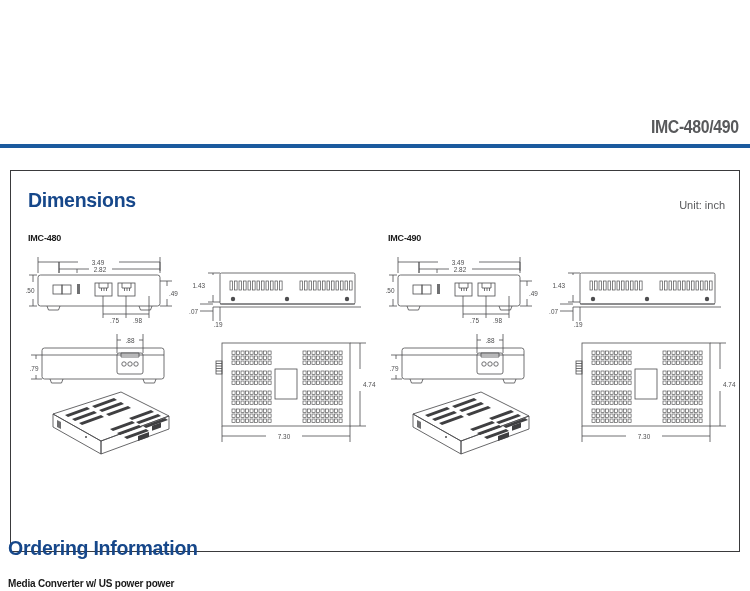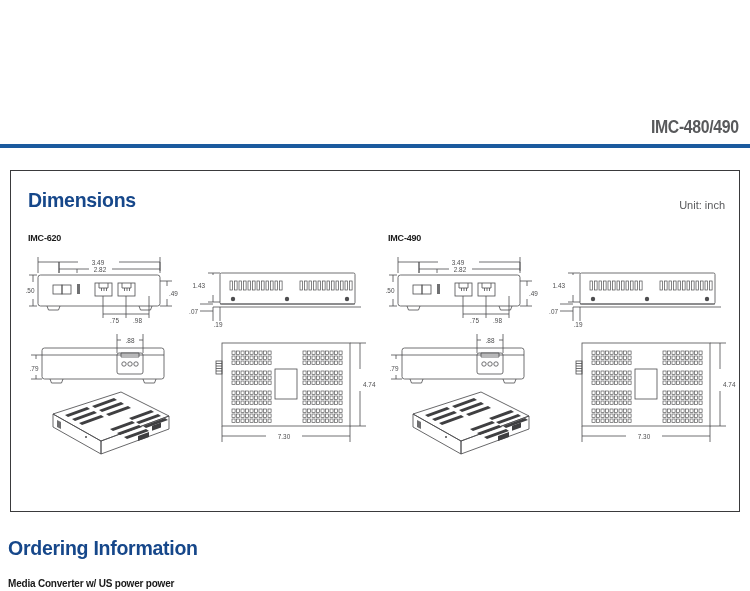--- a/index.html
+++ b/index.html
@@ -46,21 +46,21 @@
     height: 4px;
     background: #1b5a9e;
   }
 
   
   .panel {
     position: absolute;
     left: 10px;
     top: 170px;
     width: 730px;
-    height: 342px;
+    height: 382px;
     border: 1.4px solid #3a3a3c;
     box-sizing: border-box;
     background: #ffffff;
   }
   .section-title {
     position: absolute;
     left: 17px;
     top: 17px;
     font-size: 21px;
     font-weight: bold;
@@ -132,21 +132,21 @@
 <div class="page-header">
   <div class="model-title">IMC-480/490</div>
   <div class="header-rule"></div>
 </div>
 
 <div class="panel">
 
   <div class="section-title">Dimensions</div>
   <div class="unit-label">Unit: inch</div>
 
-  <div class="model-label left">IMC-620</div>
+  <div class="model-label left">IMC-480</div>
   <div class="model-label right">IMC-490</div>
 
   <div class="dwg left">
     <svg width="360" height="250" viewBox="0 0 360 250" xmlns="http://www.w3.org/2000/svg">
       <defs>
 
         <g id="vslot480">
             <rect x="0" y="0" width="2.6" height="9" fill="none" stroke="#4d4d4f" stroke-width="0.7"></rect>
           </g>
 

